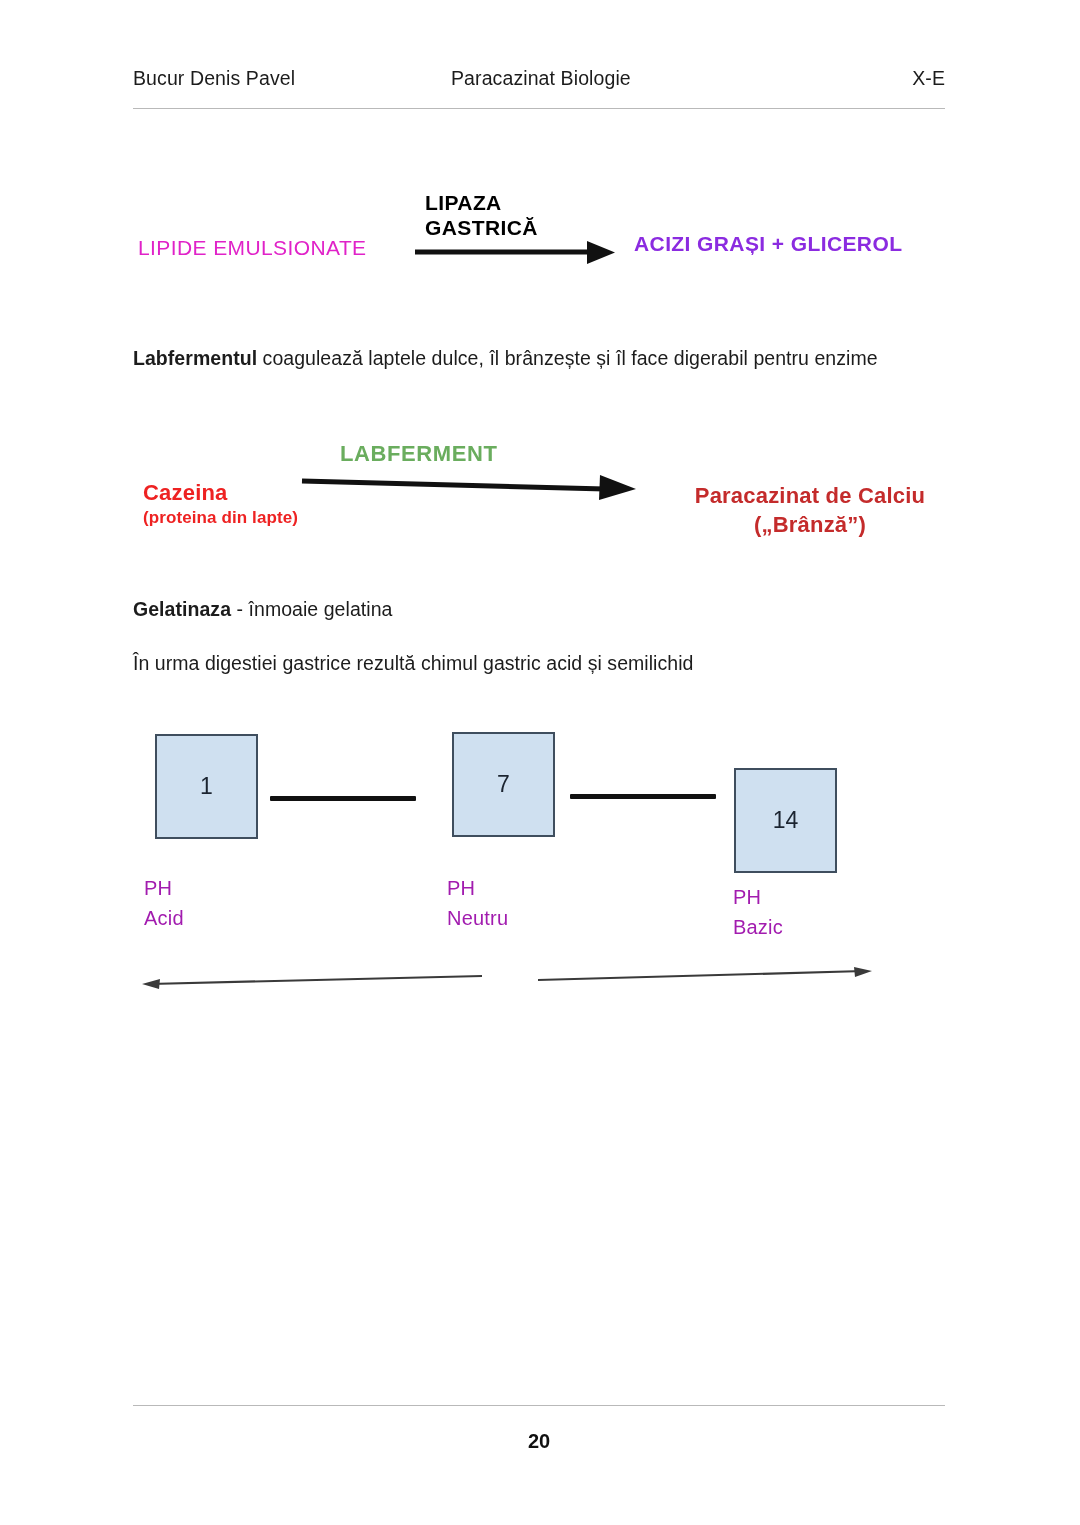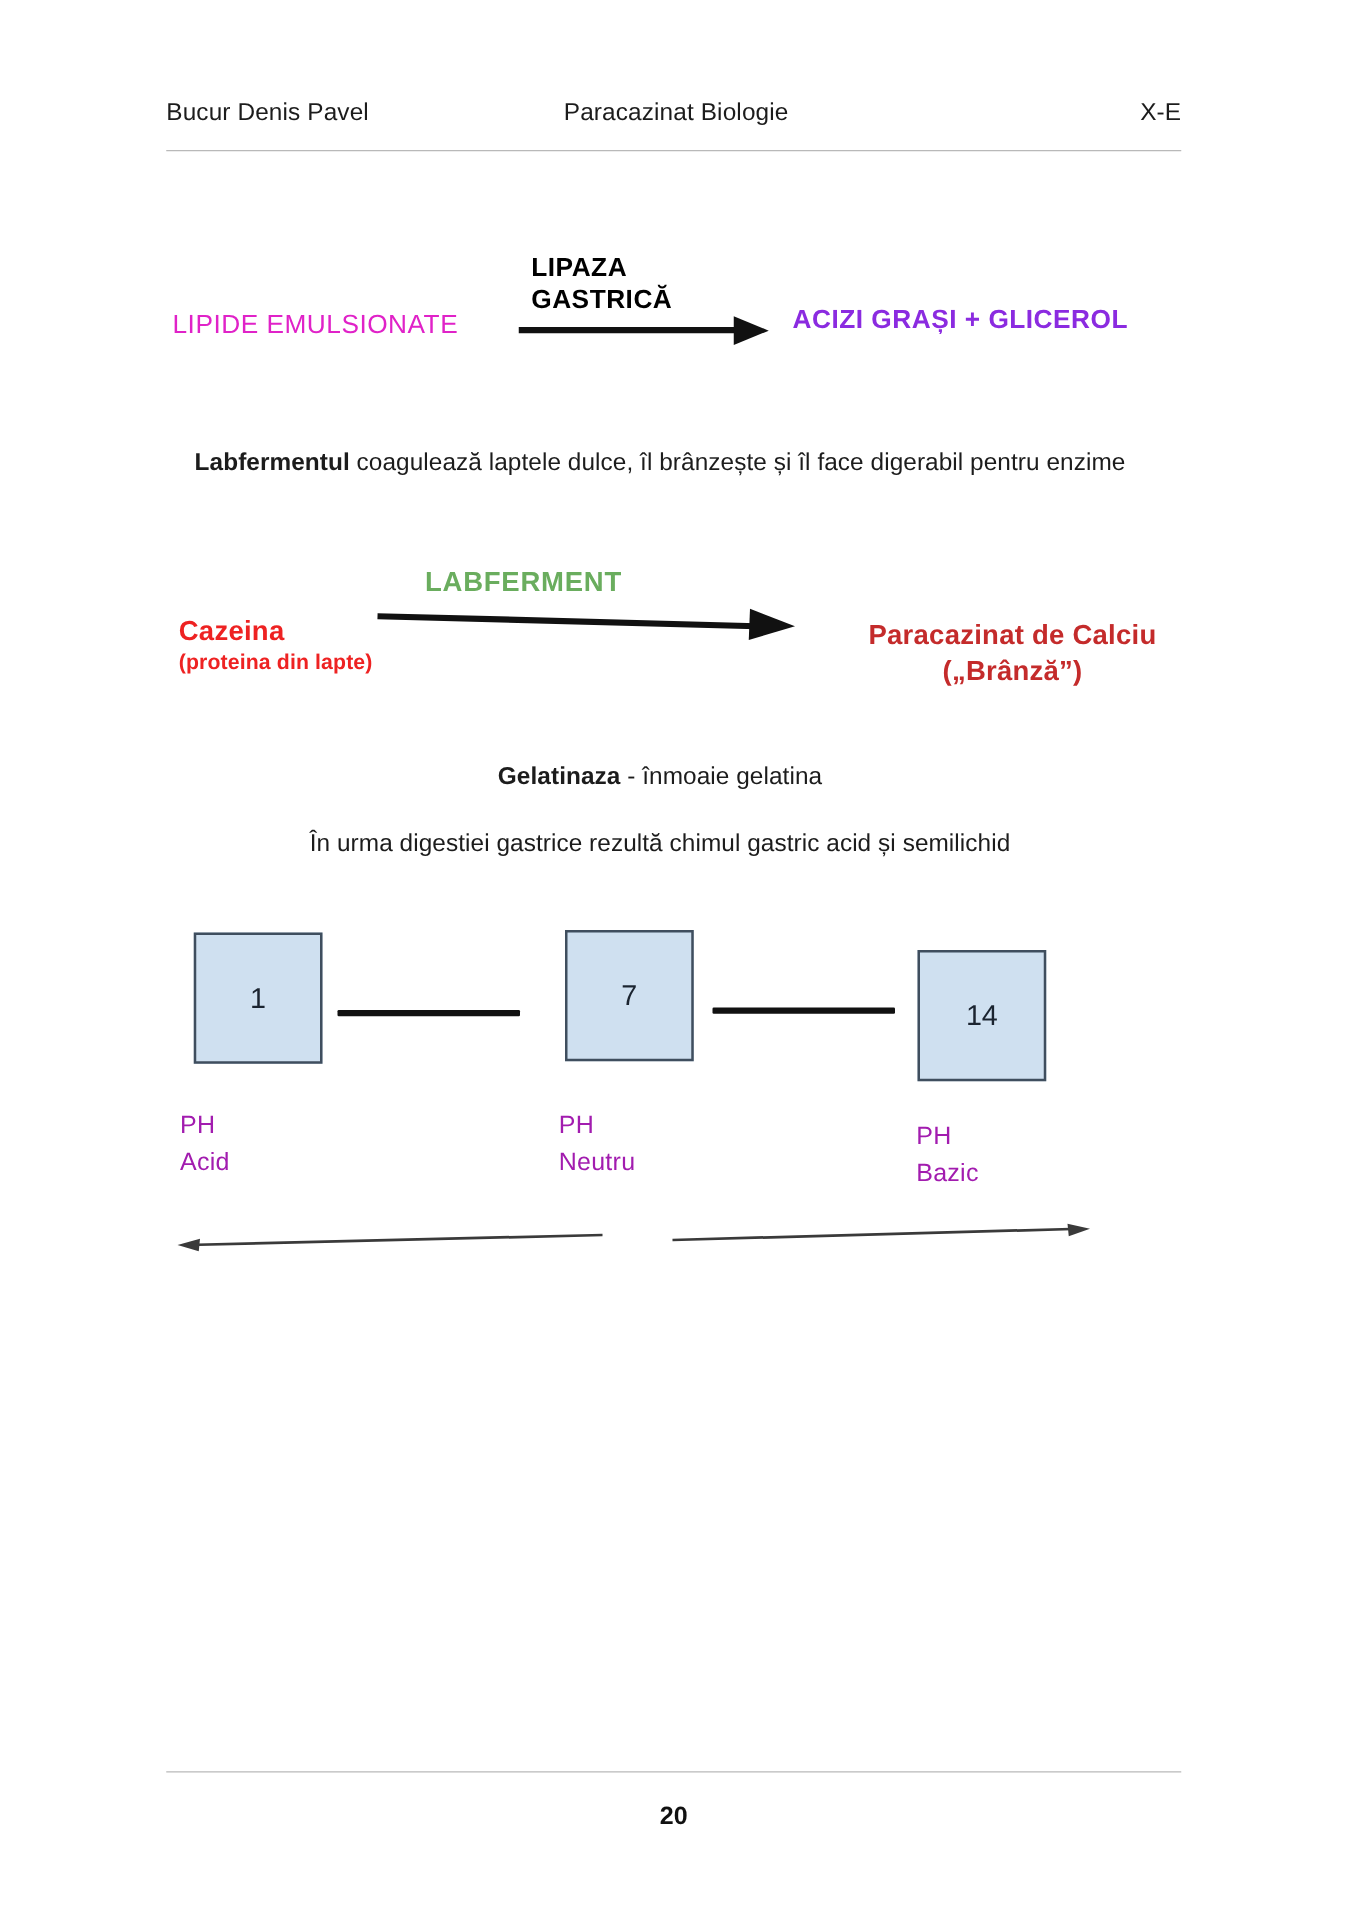--- a/index.html
+++ b/index.html
@@ -15,21 +15,20 @@
     position: relative;
     overflow: hidden;
   }
 
   .page {
     position: absolute;
     left: 0; top: 0;
     width: 1080px;
     height: 1405px;
     background: #ffffff;
-    margin-top: 12px;
   }
 
   
   .header {
     position: absolute;
     left: 133px;
     top: 60px;
     width: 812px;
     height: 36px;
     display: flex;
@@ -52,21 +51,20 @@
   .rule-top    { top: 108px; }
   .rule-bottom { top: 1405px; }
 
   
   .para {
     position: absolute;
     font-size: 19.5px;
     line-height: 29px;
     color: #1c1c1c;
     letter-spacing: .05px;
-    text-align: center;
   }
   .para b { font-weight: 700; }
 
   
   .rx1-sub {
     position: absolute;
     left: 138px;
     top: 236px;
     font-size: 21px;
     font-weight: 400;
@@ -154,21 +152,21 @@
     box-sizing: border-box;
     display: flex;
     align-items: center;
     justify-content: center;
     font-size: 23px;
     color: #1b2430;
     font-family: "Liberation Sans", sans-serif;
   }
   .ph-box-1  { left: 155px; top: 734px; }
   .ph-box-7  { left: 452px; top: 732px; }
-  .ph-box-14 { left: 734px; top: 748px; }
+  .ph-box-14 { left: 734px; top: 768px; }
 
   .ph-connector {
     position: absolute;
     height: 5px;
     background: #111111;
     border-radius: 1px;
   }
   .ph-conn-a { left: 270px; top: 796px; width: 146px; }
   .ph-conn-b { left: 570px; top: 794px; width: 146px; }
 

